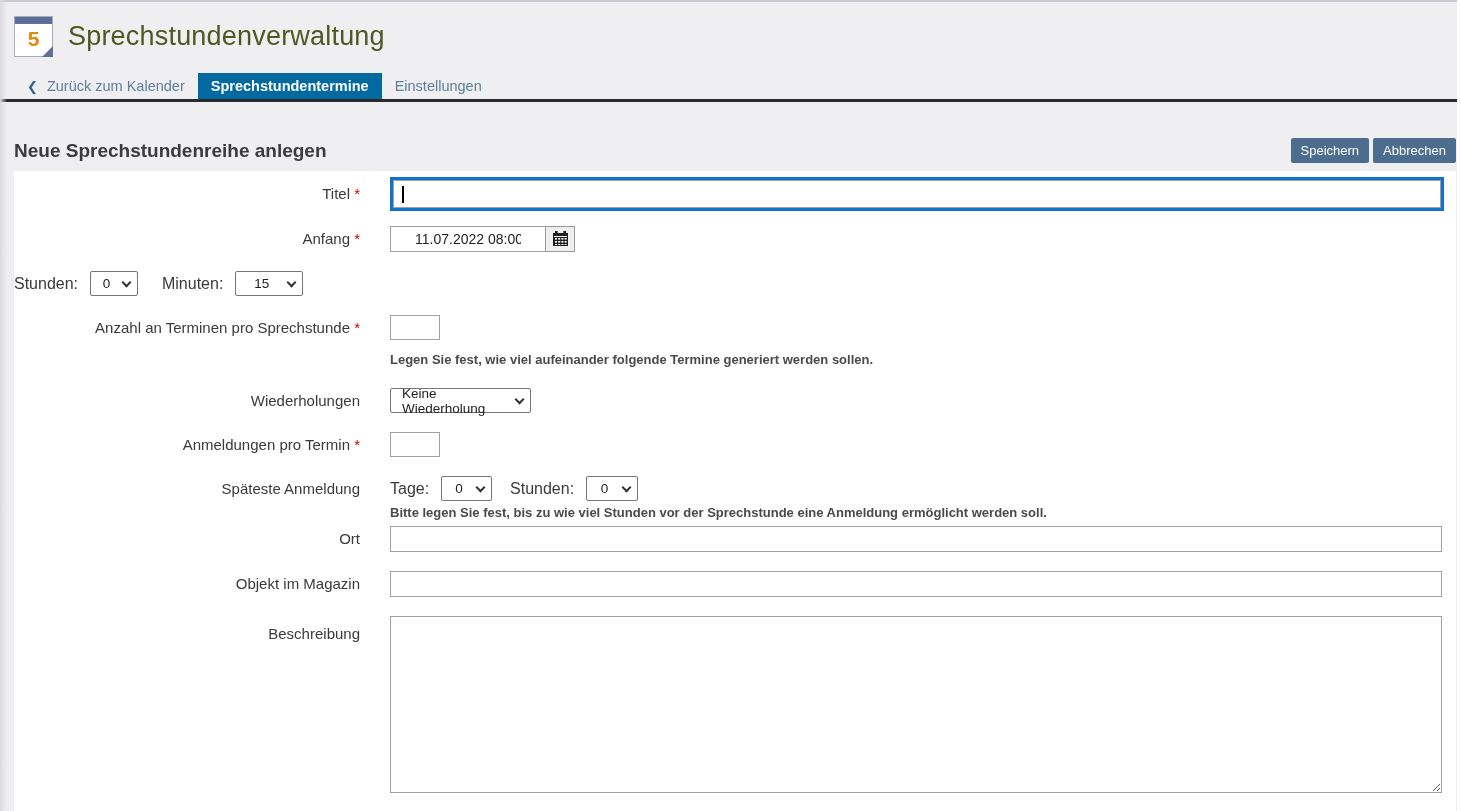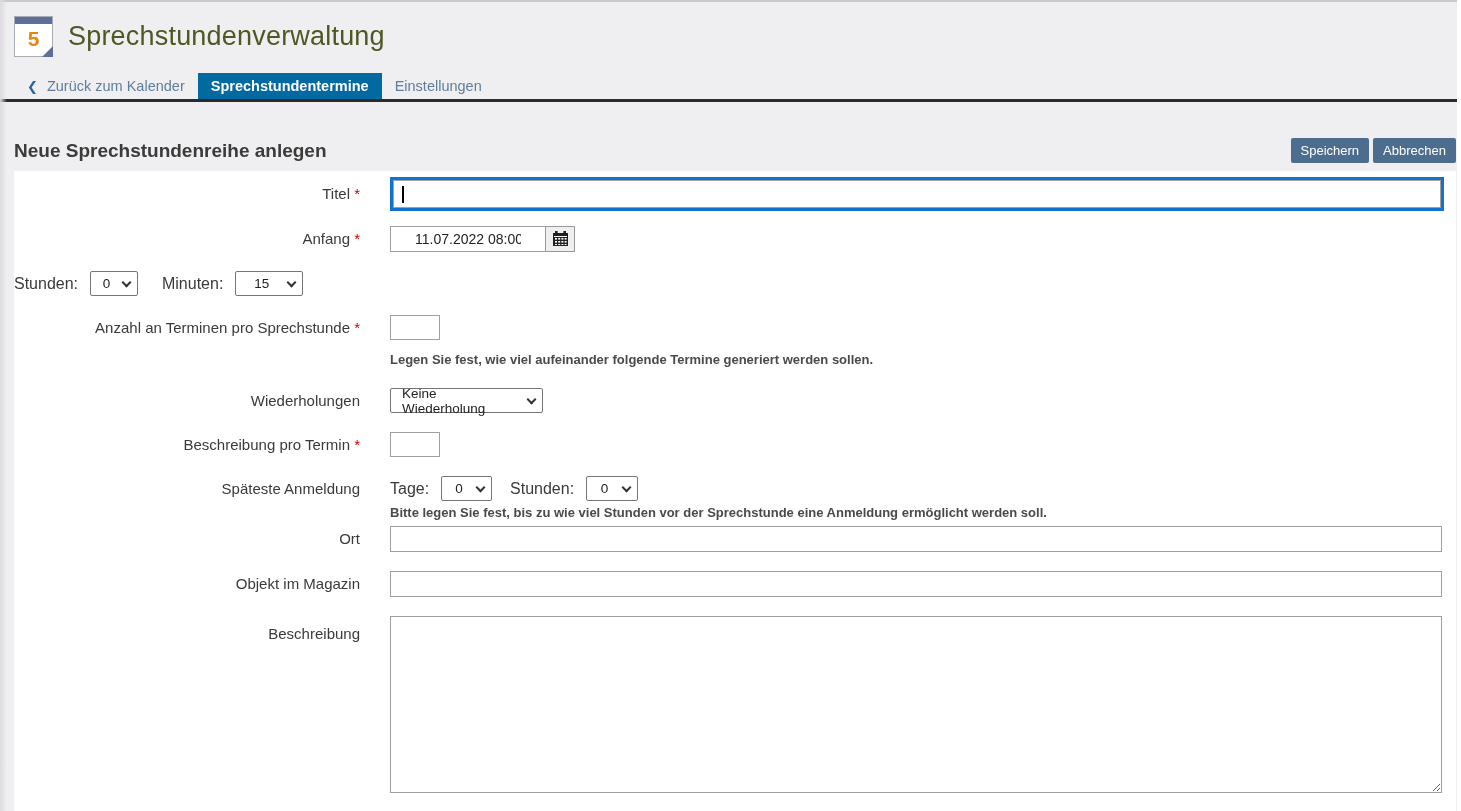--- a/index.html
+++ b/index.html
@@ -196,30 +196,30 @@
     </div>
     <div class="field">
       <input type="text" class="num-input" value="1" style="">
       <div class="help">Legen Sie fest, wie viel aufeinander folgende Termine generiert werden sollen.</div>
     </div>
   </div>
 
   <div class="row">
     <div class="label">Wiederholungen</div>
     <div class="field">
-      <span class="select wide" style="width:153px">
+      <span class="select wide" style="width:141px">
         <span class="val">Keine Wiederholung</span>
         <span class="chev-down"></span>
       </span>
     </div>
   </div>
 
   <div class="row">
     <div class="label">
-      <span>Beschreibung pro Termin</span> <span class="req">*</span>
+      <span>Anmeldungen pro Termin</span> <span class="req">*</span>
     </div>
     <div class="field">
       <input type="text" class="num-input" value="1" style="">
     </div>
   </div>
 
   <div class="row row-spaet">
     <div class="label">Späteste Anmeldung</div>
     <div class="field">
       <div>

